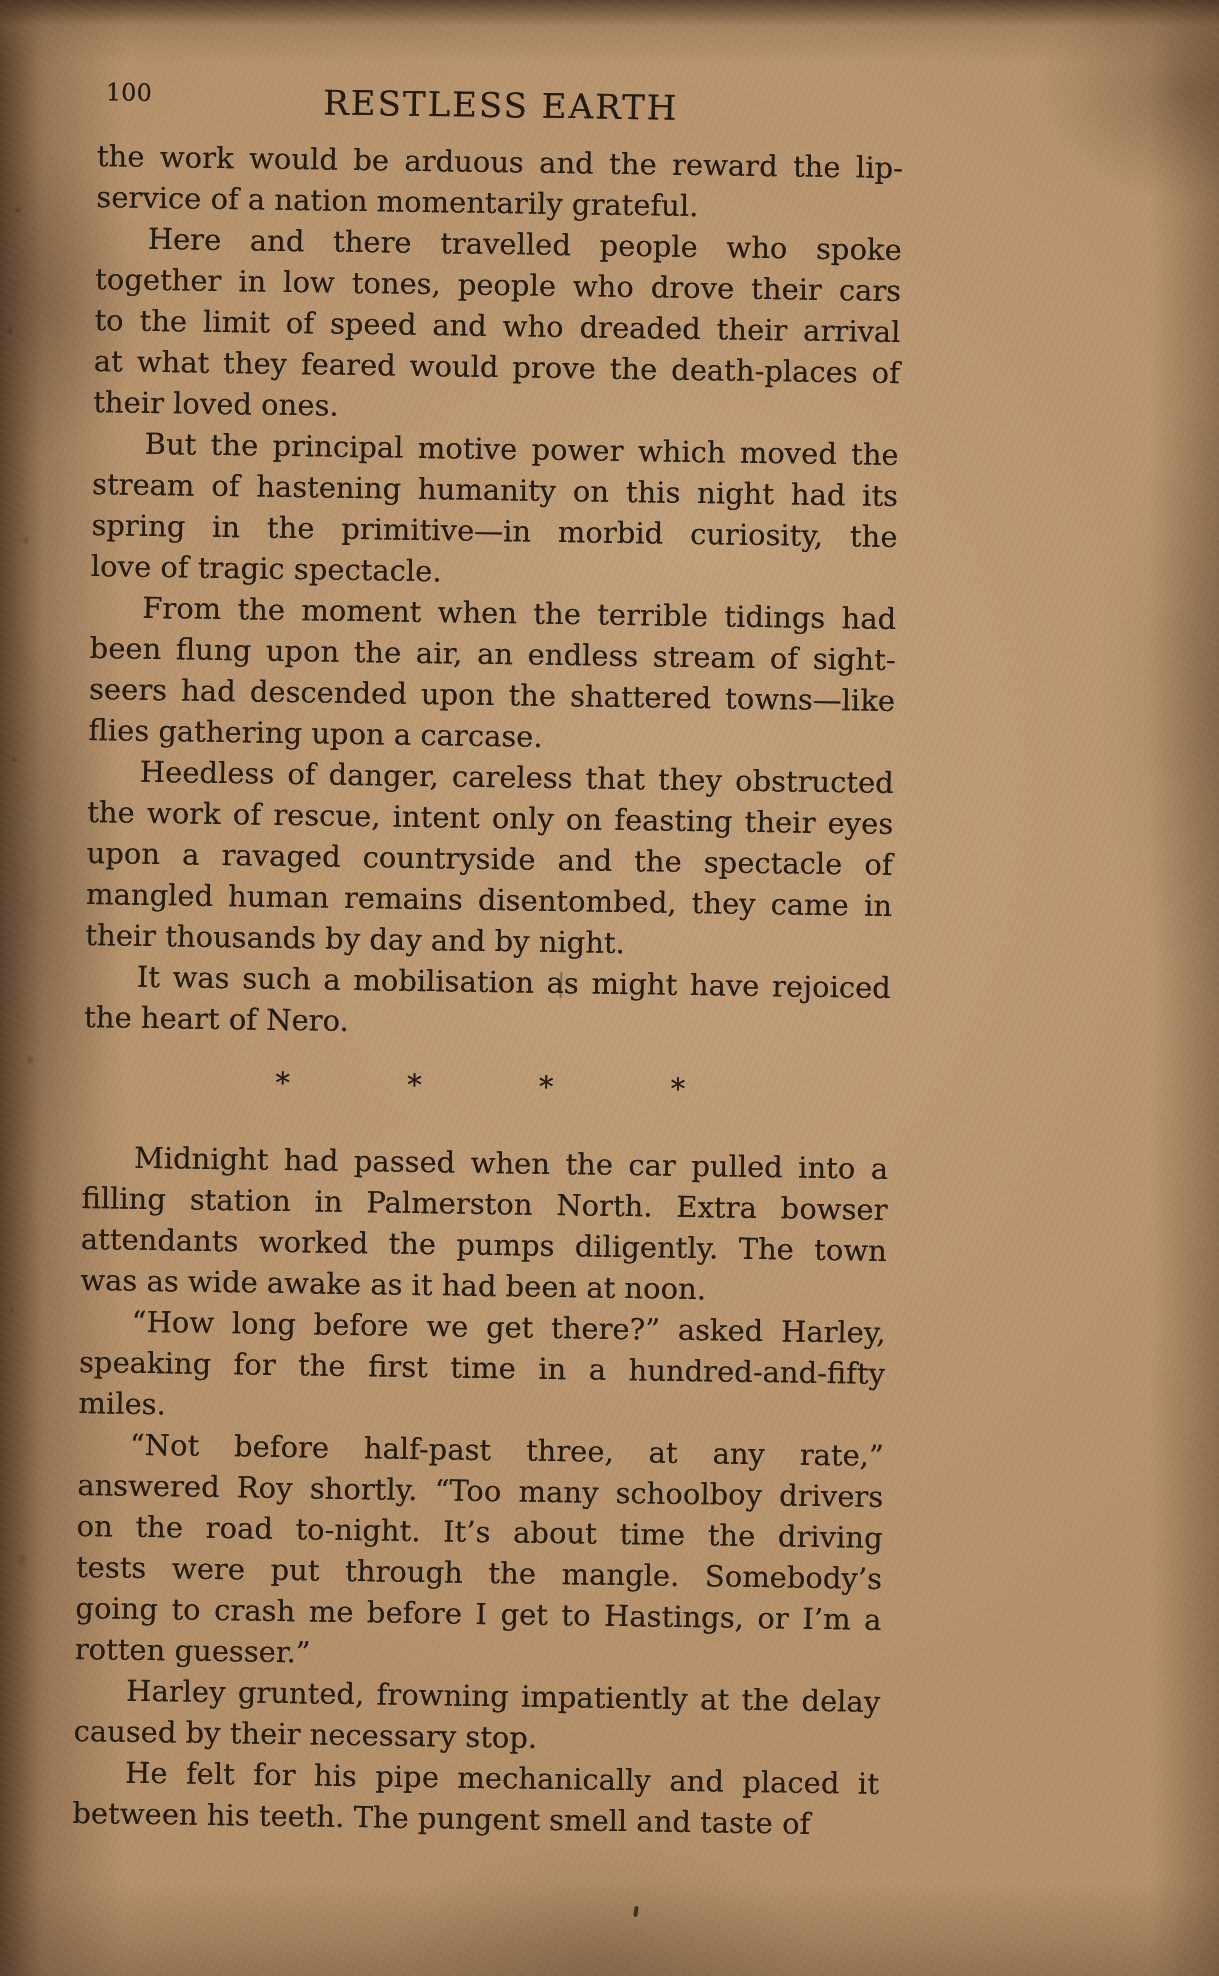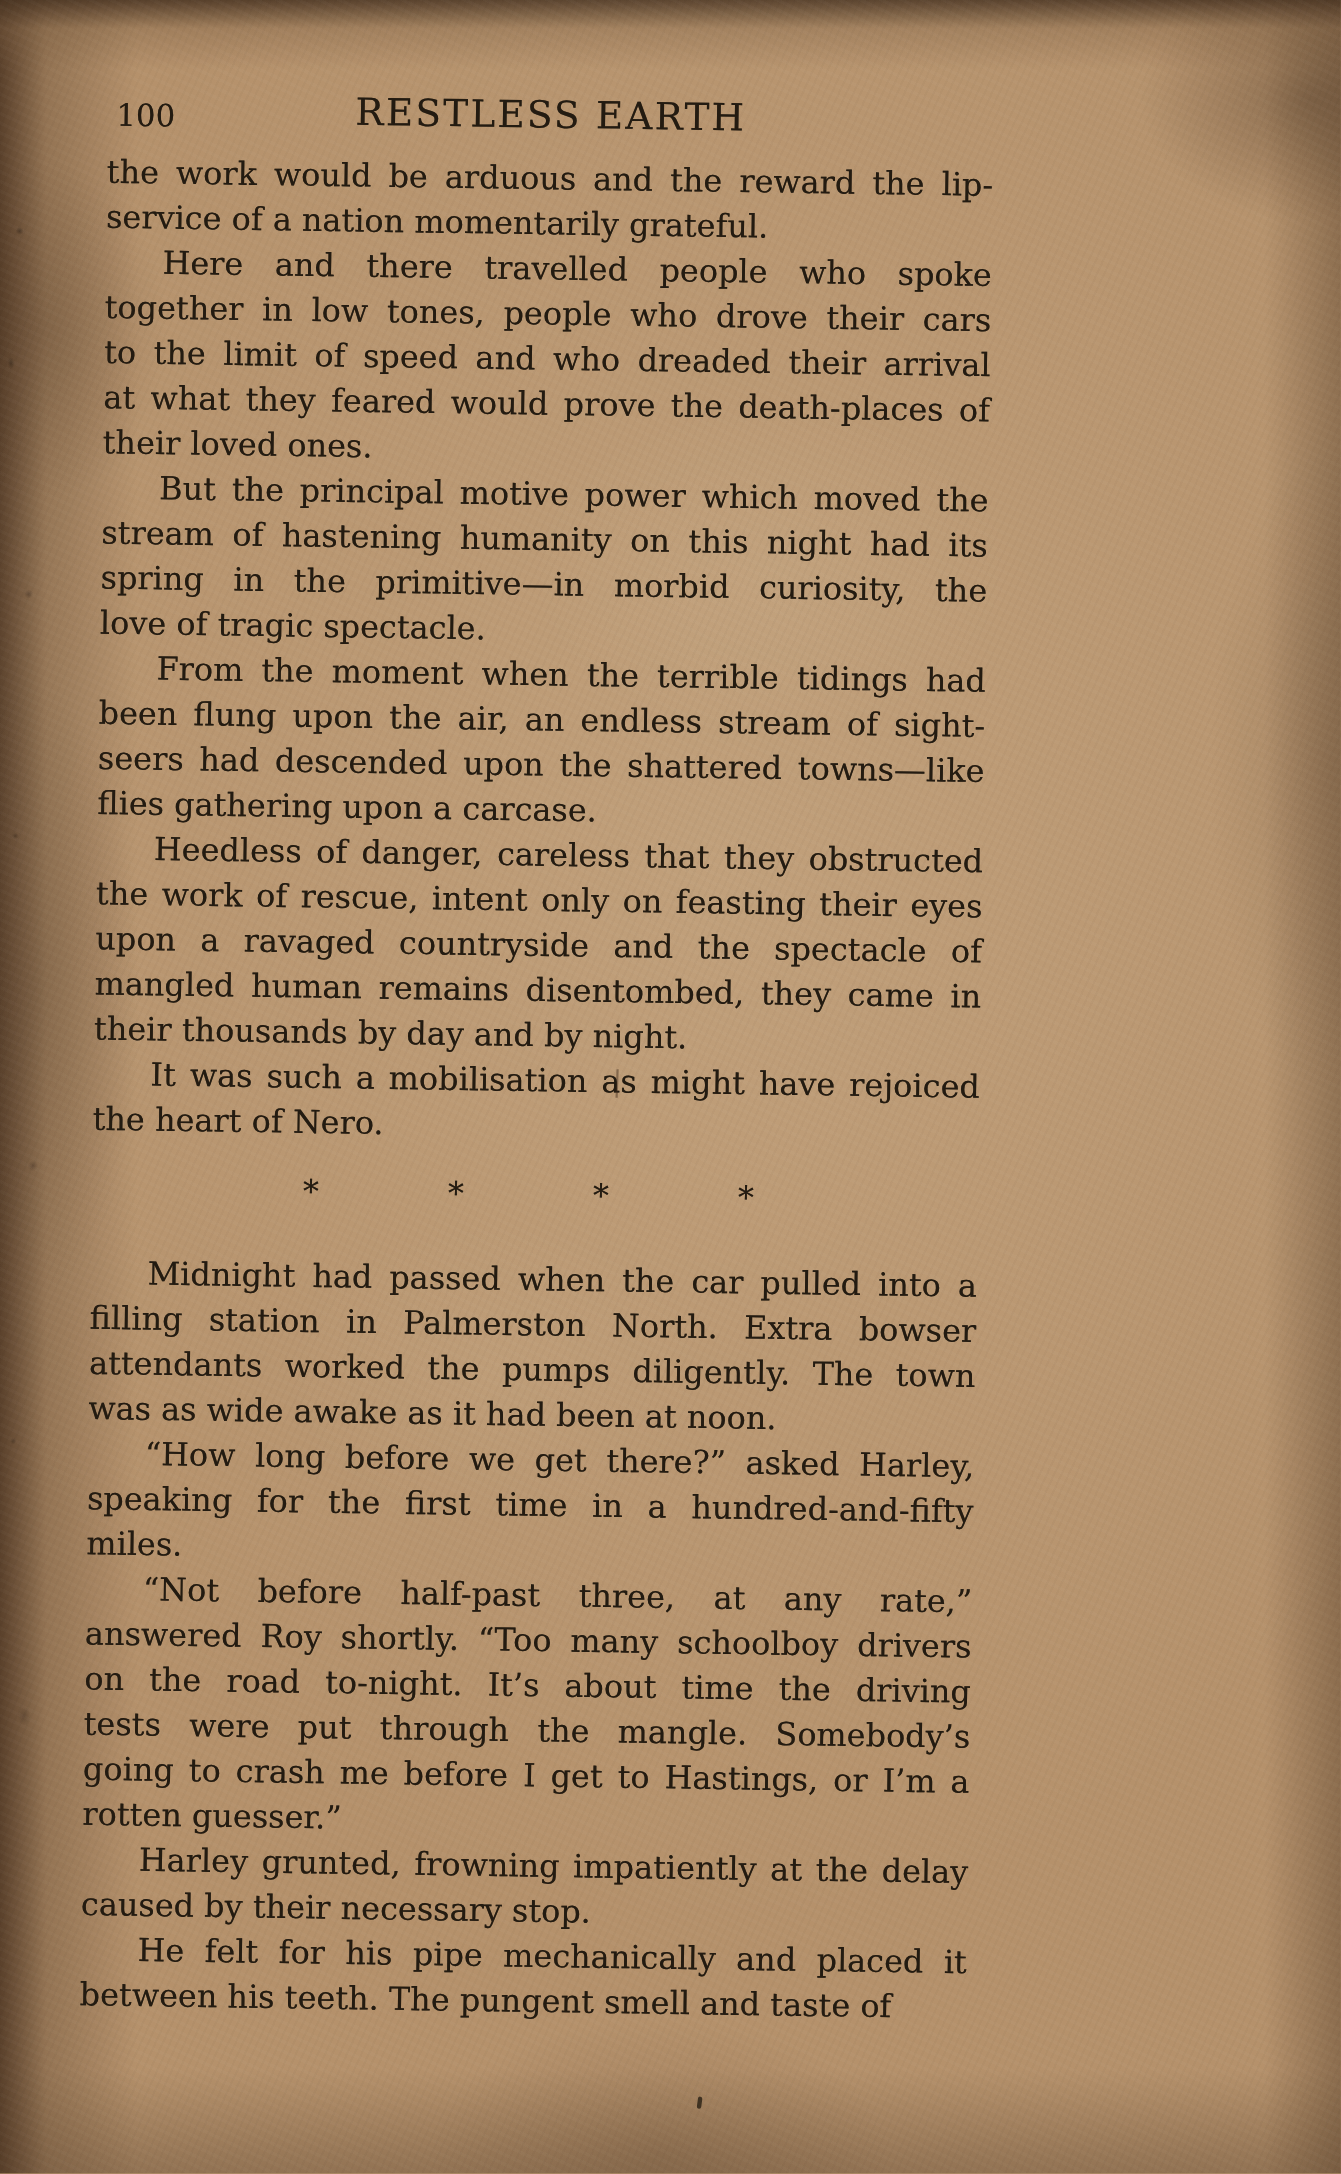--- a/index.html
+++ b/index.html
@@ -65,22 +65,22 @@
   .header-row {
     position: absolute;
     top: 76px;
     left: 98px;
     width: 806px;
     height: 46px;
   }
   .page-number {
     position: absolute;
     left: 8px;
-    top: 12px;
-    font-size: 28px;
+    top: 2px;
+    font-size: 24px;
   }
   .header-title {
     text-align: center;
     font-size: 34px;
     letter-spacing: 2px;
     line-height: 46px;
   }
 
   .page-text {
     position: absolute;

